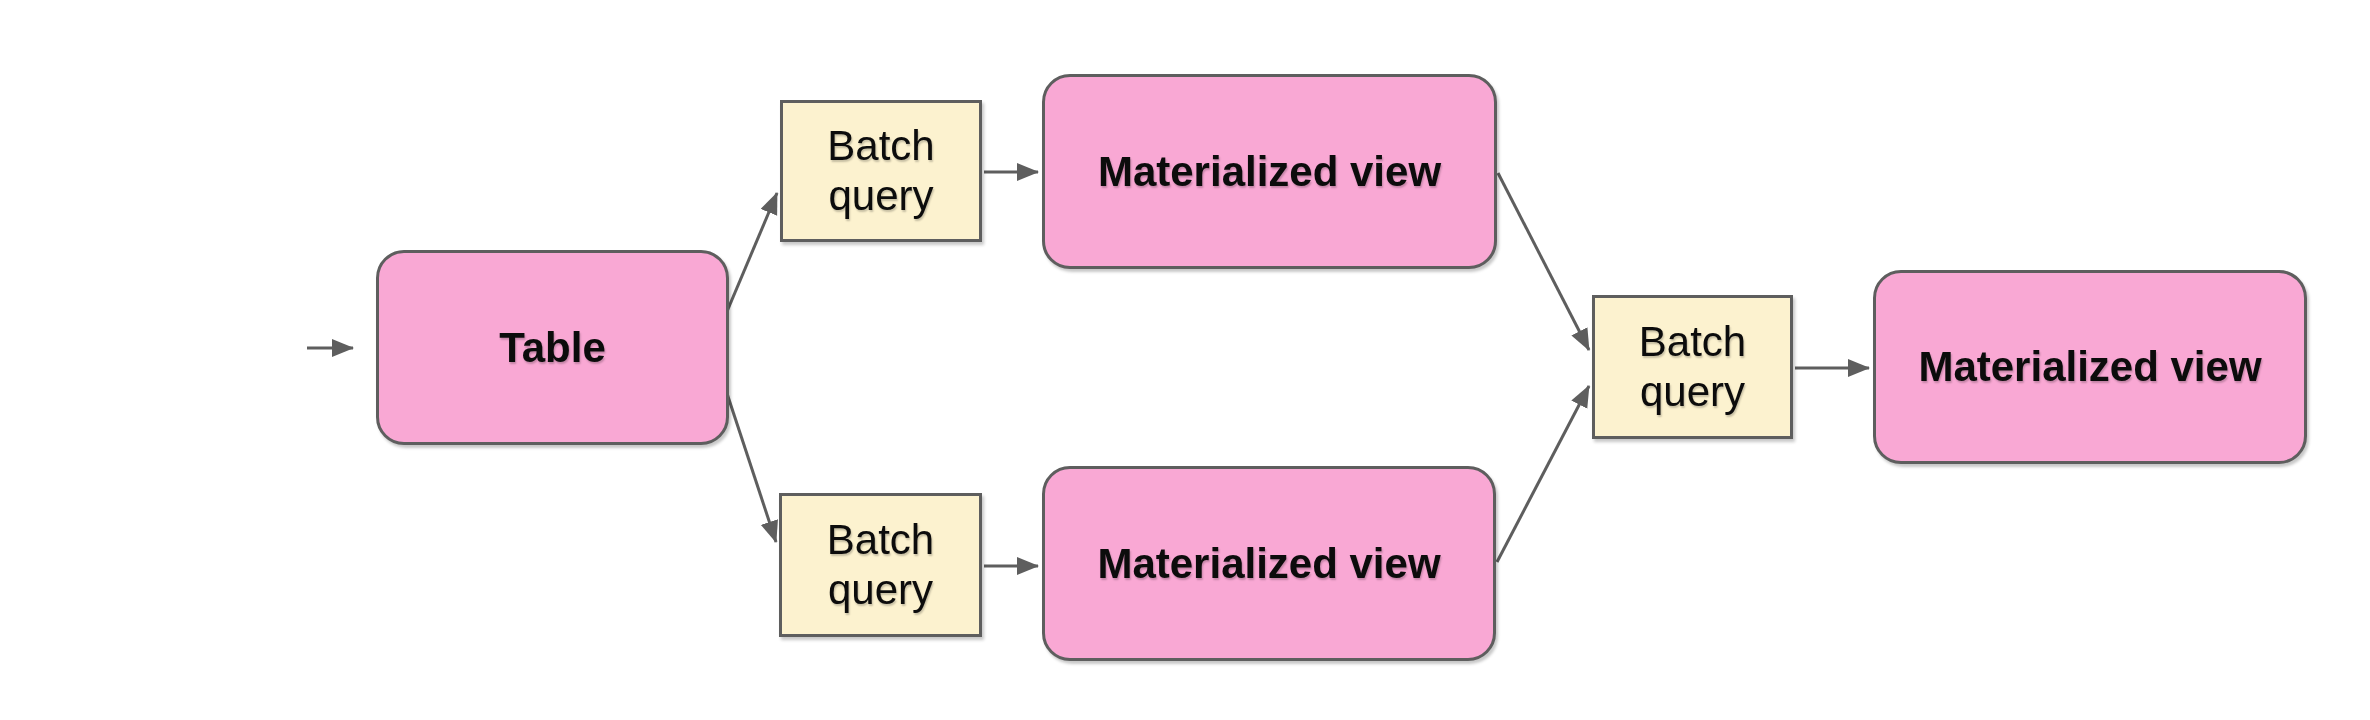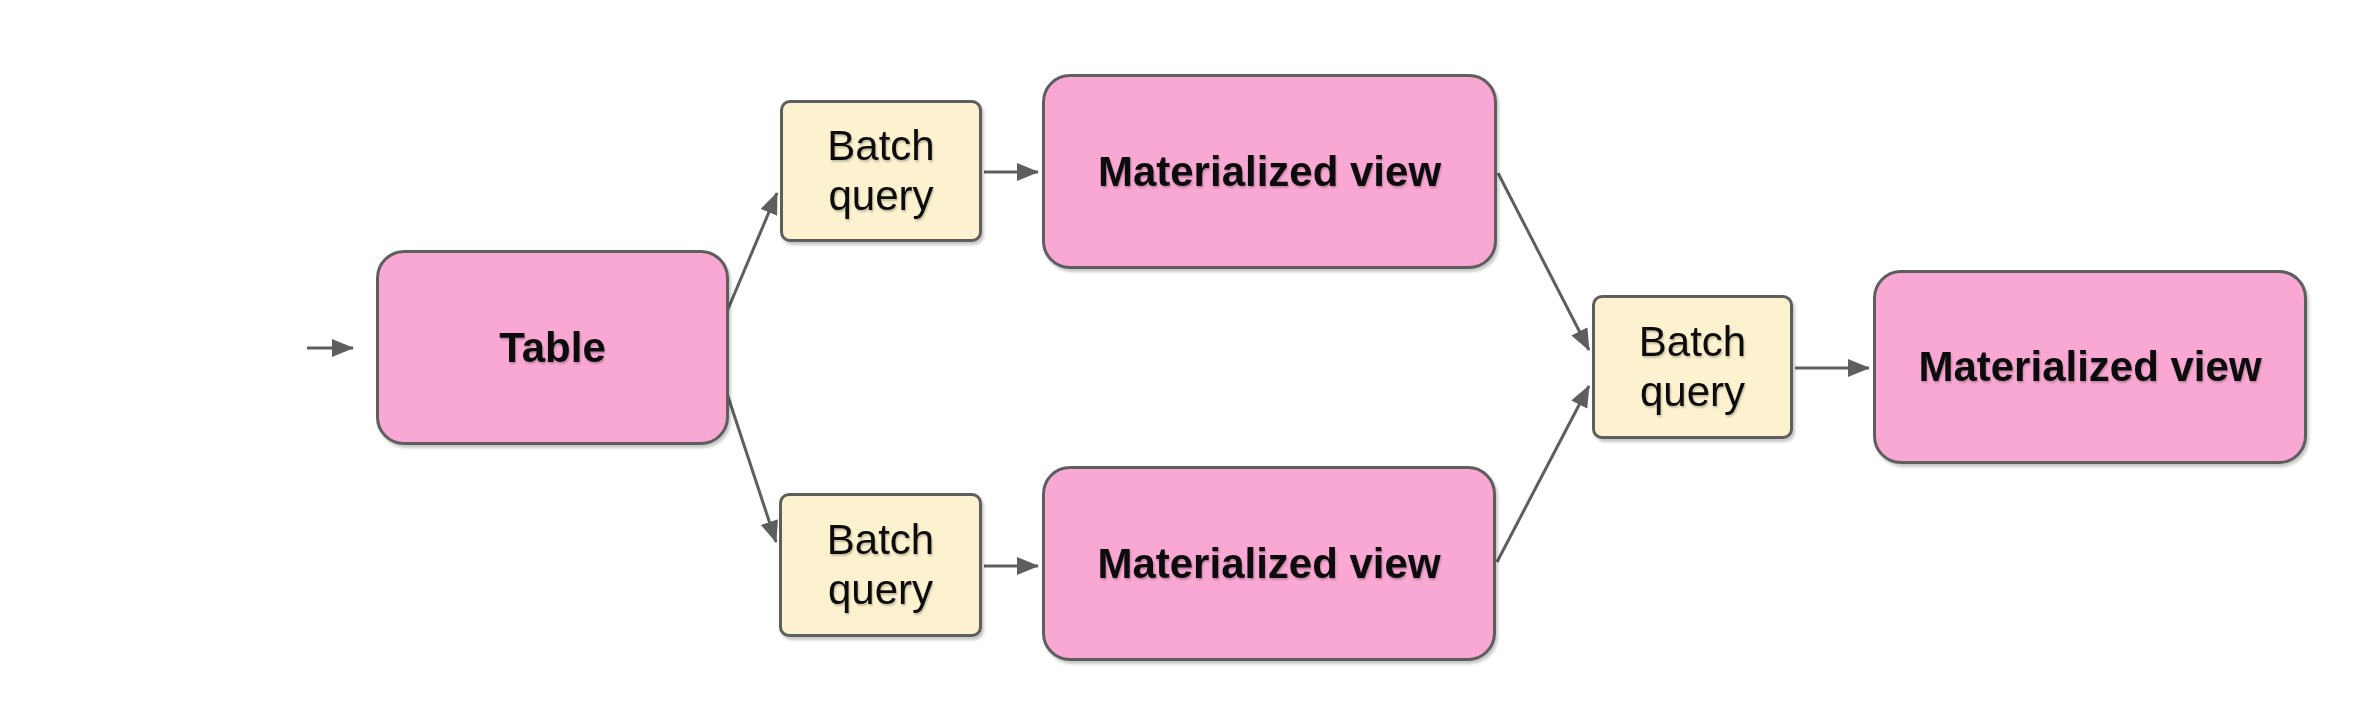--- a/index.html
+++ b/index.html
@@ -37,21 +37,21 @@
     border: 3px solid #5e5e5e;
     font-size: 42px;
     line-height: 50px;
     color: #0c0c0c;
     padding: 8px 14px;
     box-shadow: 2px 3px 3px rgba(0,0,0,0.22);
     text-shadow: 1px 2px 2px rgba(0,0,0,0.22);
   }
   .node.query {
     background: #fcf2cf;
-    border-radius: 10px;
+    border-radius: 0;
     align-items: center;
   }
   .node.store {
     background: #f9a8d4;
     border-radius: 28px;
     font-weight: bold;
   }
   
   .n-streaming   { left: 32px;   top: 275px; width: 273px; height: 143px; }
   .n-table       { left: 376px;  top: 250px; width: 353px; height: 195px; }

